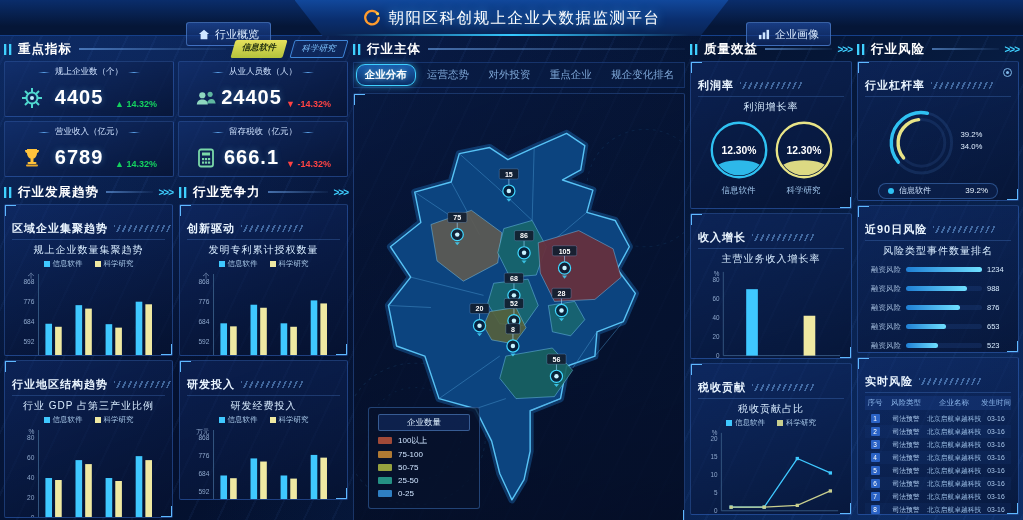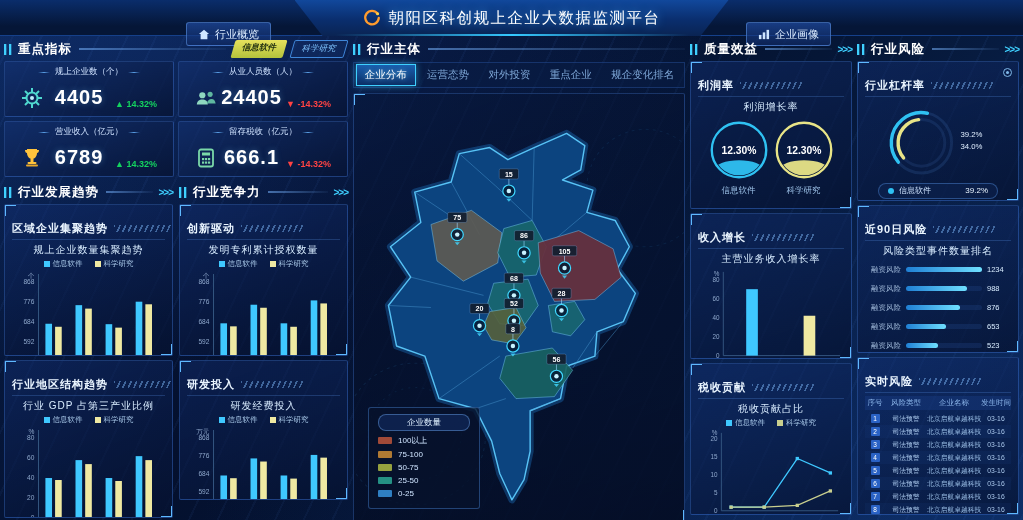--- a/index.html
+++ b/index.html
@@ -99,31 +99,31 @@
 .rt-head,.rt-row{display:grid;grid-template-columns:20px 42px 1fr 30px;align-items:center;text-align:center}
 .rt-head{font-size:7.5px;color:#8ab4e8;background:rgba(30,70,150,.3);height:14px;margin-bottom:2px}
 .rt-row{height:13px;font-size:6.8px;color:#a8c6ea;cursor:pointer}
 .rt-row:nth-child(odd){background:rgba(30,70,150,.12)}
 .rt-row .rtc{white-space:nowrap;overflow:hidden;color:#9cc0e8}
 .badge{width:9px;height:9px;margin:0 auto;background:#2a62c5;color:#fff;font-size:6.5px;
   display:flex;align-items:center;justify-content:center;border-radius:1px}
 .tabbar{height:26px;margin:1px 0 5px;display:flex;align-items:center;justify-content:space-around;
   background:rgba(10,30,70,.55);border:1px solid rgba(60,120,220,.28);flex:none}
 .tab{font-size:10.5px;color:#7fa8d8;cursor:pointer;padding:3px 8px;white-space:nowrap}
-.tab.active{color:#fff;font-weight:normal;border:1px solid #3fd0ff;border-radius:0;
+.tab.active{color:#fff;font-weight:bold;border:1px solid #3fd0ff;border-radius:9px;
   background:linear-gradient(180deg,#1a5fae,#0c2f66);box-shadow:0 0 7px rgba(60,200,255,.55);
   text-shadow:0 0 5px rgba(120,220,255,.8)}
 .map-panel{flex:1;position:relative;margin-bottom:0;padding:0;overflow:hidden;
   background:linear-gradient(160deg,rgba(8,24,60,.6),rgba(4,12,34,.88));
   border:1px solid rgba(70,130,230,.35)}
 .map-svg{position:absolute;inset:0;width:100%;height:100%}
 .map-svg .mk{font-size:7px;font-weight:bold;fill:#fff}
 .map-legend{position:absolute;left:14px;bottom:12px;width:112px;padding:6px 9px;border-radius:3px;
   background:rgba(6,18,44,.78);border:1px solid rgba(90,160,255,.35)}
-.map-legend .mt{font-size:8.5px;color:#dff0ff;border:1px solid rgba(120,180,255,.4);border-radius:8px;
+.map-legend .mt{font-size:8.5px;color:#dff0ff;border:1px solid rgba(120,180,255,.4);border-radius:2px;
   text-align:center;padding:1.5px 0;margin-bottom:4px;background:rgba(20,50,110,.5)}
 .mrow{display:flex;align-items:center;gap:6px;margin:4px 0;font-size:8px;color:#cfe4ff}
 .mrow .sw{width:14px;height:7px;border-radius:1px;flex:none}
 .ph148{height:148px;flex:none}.ph152{height:152px;flex:none}.ph158{height:158px;flex:none}
 .ph140{height:140px;flex:none}.ph146{height:146px;flex:none}
 </style>
 </head>
 <body>
 
 <div class="bg"></div>

